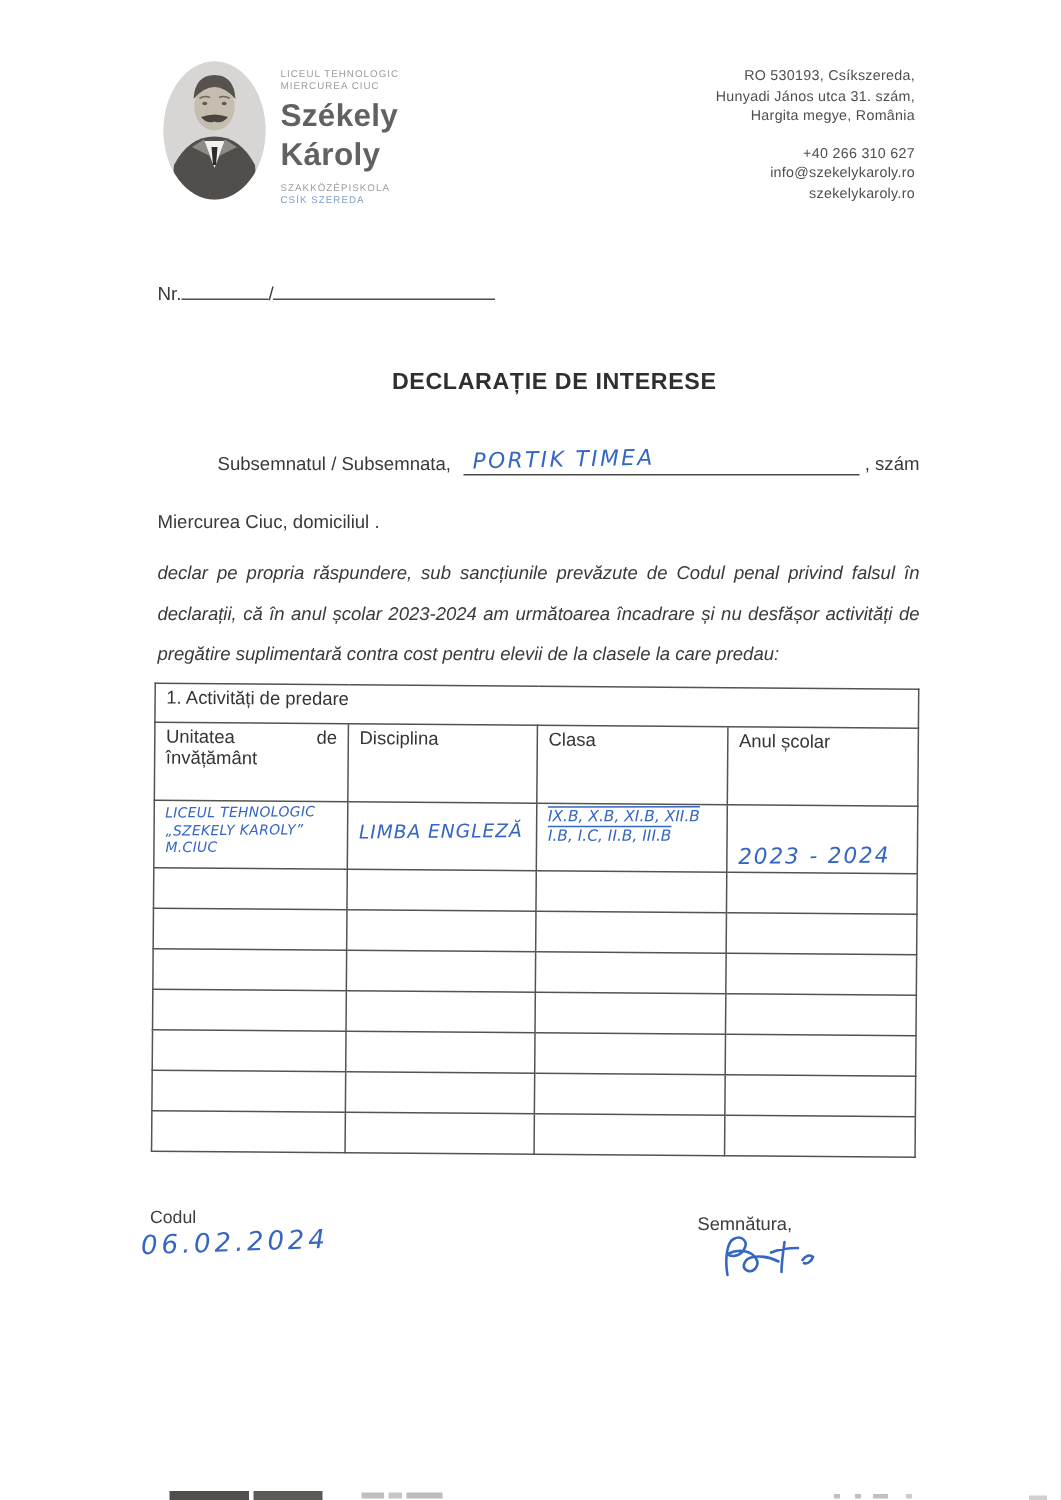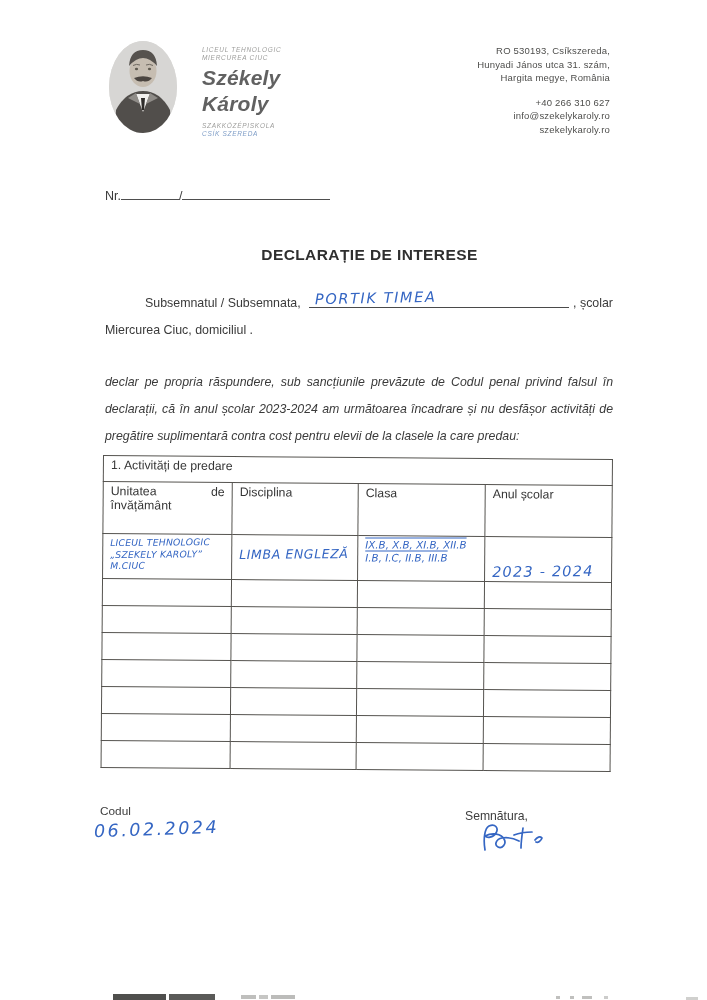--- a/index.html
+++ b/index.html
@@ -5,21 +5,21 @@
   html,body { margin:0; padding:0; background:#e9e9e9; }
   .page {
     position:relative; width:707px; height:1000px; margin:0 auto;
     background:#ffffff; overflow:hidden;
     font-family:"Liberation Sans", sans-serif; color:#3c3c3c;
   }
 
   
   .logo-wrap { position:absolute; left:106px; top:38px; display:flex; }
   .portrait { width:74px; height:98px; }
-  .logo-text { margin-left:22px; padding-top:8px;font-style:italic; }
+  .logo-text { margin-left:7px; padding-top:8px; }
   .logo-tiny { font-size:6.5px; line-height:8px; color:#9d9d9b; letter-spacing:0.7px; }
   .logo-name { font-size:21px; line-height:21px; font-weight:bold; color:#616161; margin-top:5px; letter-spacing:0.2px; }
   .logo-sub { margin-top:8px; }
   .logo-tiny-blue { color:#7e9dc7; }
 
   .address {
     position:absolute; right:97px; top:44px; text-align:right;
     font-size:9.5px; line-height:13.5px; color:#4e4e4c; letter-spacing:0.2px;
   }
   .address .gap { height:11px; }
@@ -31,21 +31,21 @@
   .u-long  { width:148px; }
 
   
   .title {
     position:absolute; left:0; top:246px; width:100%; text-align:center;
     font-size:15.5px; font-weight:bold; letter-spacing:0.4px; color:#2f2f2f;margin-left:16px;
   }
 
   
   .para1 { position:absolute; left:105px; top:283px; width:508px; font-size:12.4px; color:#3a3a3a; }
-  .pline { display:flex; align-items:flex-end; height:27px; white-space:nowrap; }
+  .pline { display:flex; align-items:center; height:27px; white-space:nowrap;margin-top:12px; }
   .indent { width:40px; flex:0 0 auto; }
   .fill-underline {
     flex:1 1 auto; border-bottom:1.3px solid #4a4a4a; margin:0 4px 2px 8px;
     padding-left:6px; position:relative;
   }
   .mid-underline {
     display:inline-block; border-bottom:1.3px solid #4a4a4a; margin:0 4px 2px 8px;
     padding:0 6px; min-width:100px;
   }
   .spread { justify-content:space-between; }
@@ -149,21 +149,21 @@
     <span>Nr.</span><span class="u-short"></span><span>/</span><span class="u-long"></span>
   </div>
 
   <div class="title">DECLARAȚIE DE INTERESE</div>
 
   <div class="para1">
     <div class="pline">
       <span class="indent"></span>
       <span>Subsemnatul / Subsemnata,</span>
       <span class="fill-underline"><span class="hand hw-name">PORTIK TIMEA</span></span>
-      <span>, școlar</span>
+      <span>, szám</span>
     </div>
     <div class="pline">
       <span>Miercurea Ciuc, domiciliul .</span>
     </div>
   </div>
 
   <div class="para2">declar pe propria răspundere, sub sancțiunile prevăzute de Codul penal privind falsul în declarații, că în anul școlar 2023-2024 am următoarea încadrare și nu desfășor activități de pregătire suplimentară contra cost pentru elevii de la clasele la care predau:</div>
 
   <div class="table-wrap">
     <table class="decl">

